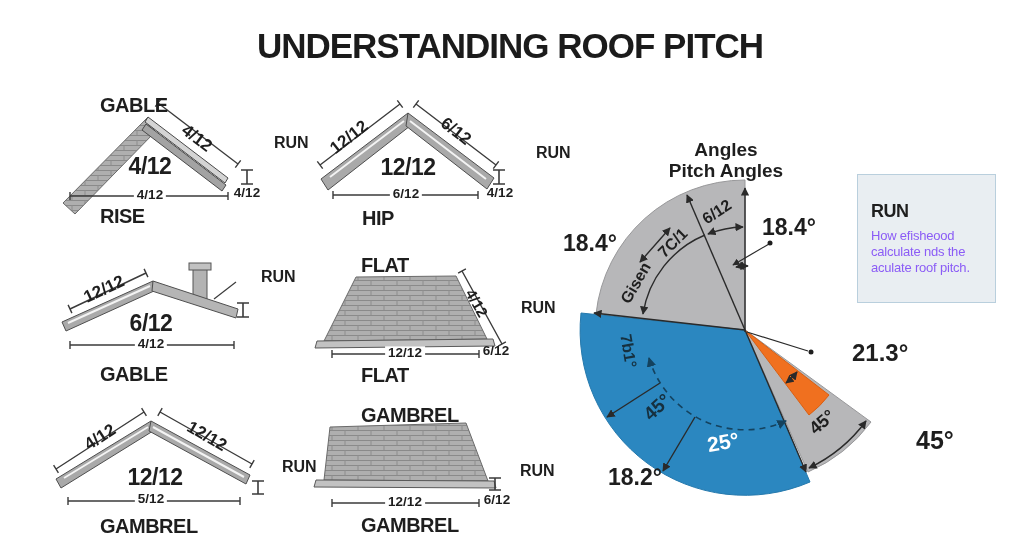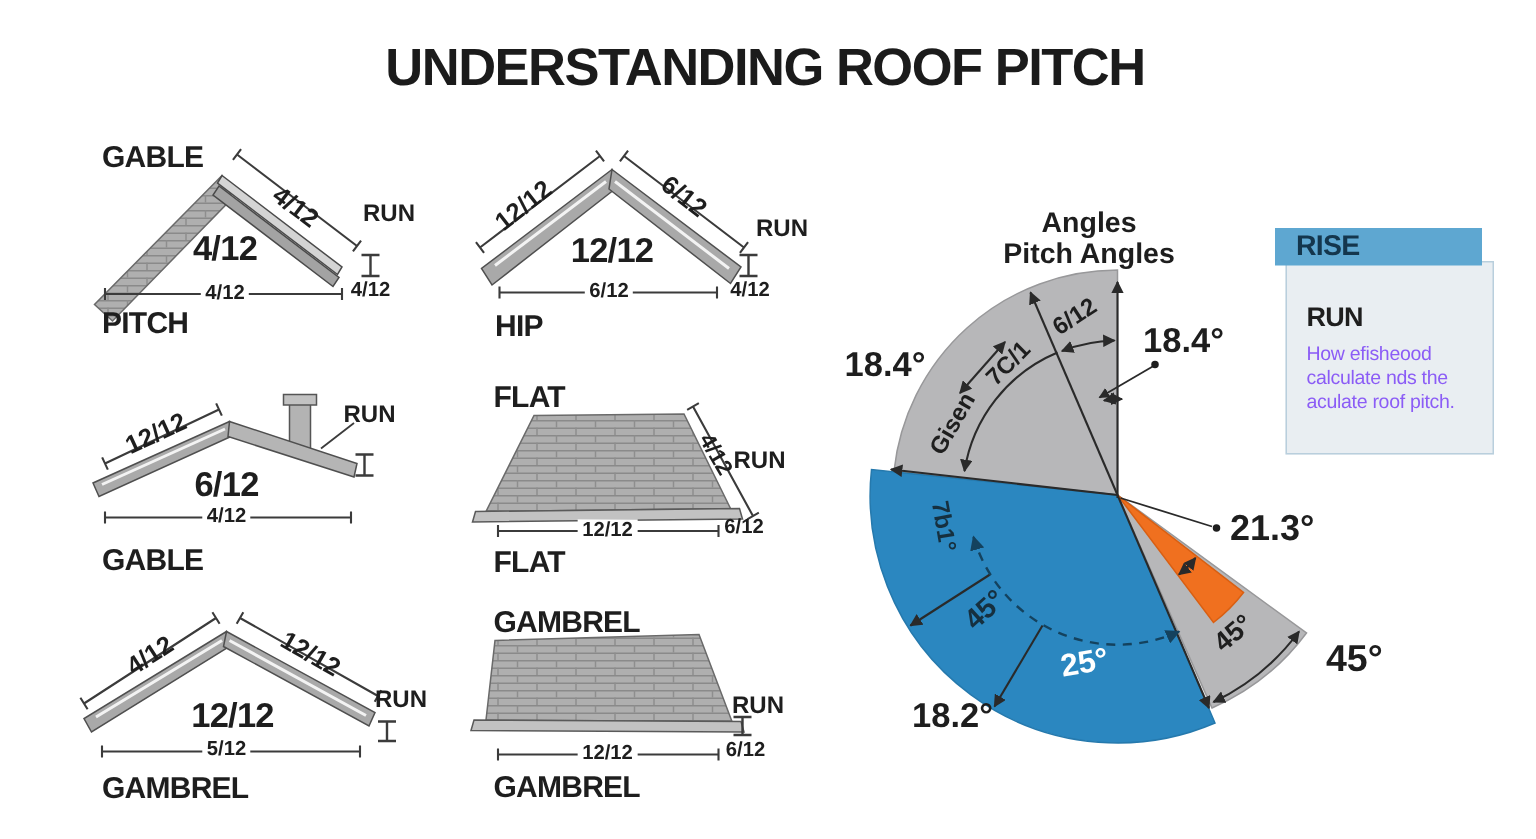--- a/index.html
+++ b/index.html
@@ -2,21 +2,21 @@
 <html><head>
 <meta charset="utf-8">
 <style>
   html,body{margin:0;padding:0;background:#fff;}
   #stage{position:relative;width:1024px;height:559px;background:#fff;overflow:hidden;
          font-family:"Liberation Sans", sans-serif;color:#1e1e1e;}
   #shapes{position:absolute;left:0;top:0;width:1024px;height:559px;}
   .lbl{position:absolute;font-weight:700;color:#1e1e1e;white-space:nowrap;line-height:1;
        transform-origin:center;}
   .c{transform:translate(-50%,-50%) rotate(var(--r,0deg));}
-  .l{transform:translate(0,-50%) rotate(var(--r,0deg));}
+  .l{transform:translate(0,-50%) rotate(var(--r,0deg));margin-left:32px;}
   .wbg{background:#fff;padding:0 3px;}
   .t-title{font-size:35px;font-weight:700;letter-spacing:-1px;color:#1b1b1b;}
   .t-cap{font-size:20px;letter-spacing:-0.5px;}
   .t-big{font-size:23px;letter-spacing:-0.5px;}
   .t-slope{font-size:17px;}
   .t-run{font-size:16px;}
   .t-dim{font-size:13.5px;}
   .t-pietitle{font-size:19px;}
   .t-pie{font-size:16px;}
   .t-angbig{font-size:23px;}
@@ -150,21 +150,21 @@
   </svg>
 
   <span class="lbl c t-title" style="left:510px;top:45px">UNDERSTANDING ROOF PITCH</span>
 
   <span class="lbl l t-cap" style="left:68px;top:105px">GABLE</span>
   <span class="lbl c t-slope" style="left:197px;top:138px;--r:37deg">4/12</span>
   <span class="lbl c t-big" style="left:150px;top:166px">4/12</span>
   <span class="lbl c t-dim wbg" style="left:150px;top:195px">4/12</span>
   <span class="lbl l t-run" style="left:242px;top:143px">RUN</span>
   <span class="lbl c t-dim" style="left:247px;top:193px">4/12</span>
-  <span class="lbl l t-cap" style="left:68px;top:216px">PITCH</span>
+  <span class="lbl l t-cap" style="left:68px;top:216px">RISE</span>
 
   <span class="lbl c t-slope" style="left:349px;top:137px;--r:-38deg">12/12</span>
   <span class="lbl c t-slope" style="left:456px;top:131px;--r:38deg">6/12</span>
   <span class="lbl c t-big" style="left:408px;top:167px">12/12</span>
   <span class="lbl c t-dim wbg" style="left:406px;top:194px">6/12</span>
   <span class="lbl l t-run" style="left:504px;top:153px">RUN</span>
   <span class="lbl c t-dim" style="left:500px;top:193px">4/12</span>
   <span class="lbl l t-cap" style="left:330px;top:218px">HIP</span>
 
   <span class="lbl c t-slope" style="left:104px;top:289px;--r:-25deg">12/12</span>
@@ -205,17 +205,14 @@
   <span class="lbl c t-angbig" style="left:590px;top:243px">18.4°</span>
   <span class="lbl c t-angbig" style="left:789px;top:227px">18.4°</span>
   <span class="lbl l" style="left:820px;top:353px;font-size:24px">21.3°</span>
   <span class="lbl c t-angbig" style="left:635px;top:477px">18.2°</span>
   <span class="lbl l t-angxl" style="left:884px;top:440px">45°</span>
 
   <div id="legend-body">
     <div class="leg-row">RUN</div>
     <div class="leg-desc">How efisheood calculate nds the aculate roof pitch.</div>
   </div>
-  <div id="legend-bar">
-    <span>RISE</span>
-  </div>
 
 </div>
 
 </body></html>

